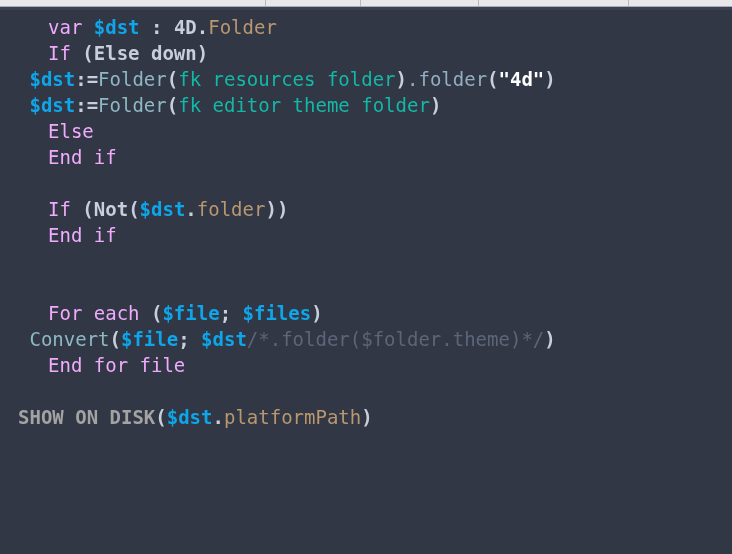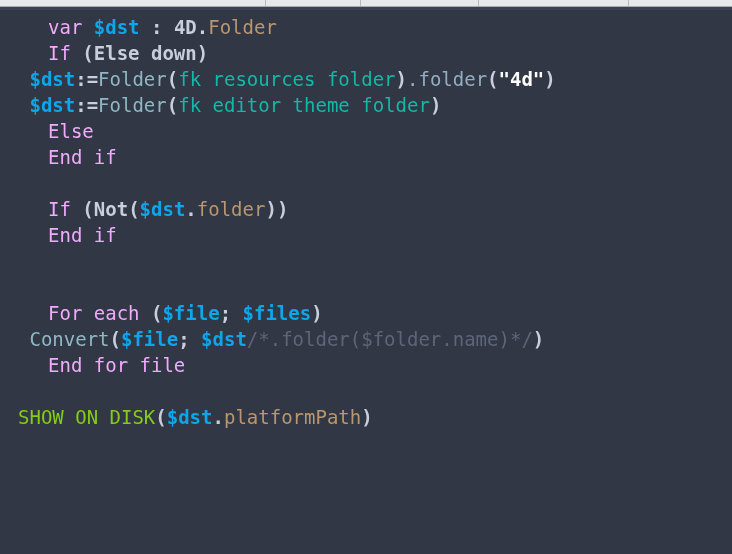--- a/index.html
+++ b/index.html
@@ -57,21 +57,21 @@
     font-size: 19px;
     white-space: pre;
     letter-spacing: 0px;
   }
   .line.blank { }
 
   
   .kw    { color: #f0abfc; margin-left: 30px; }            
   .var   { color: #0ea5e9; font-weight: bold; }  
   .cmd   { color: #8fb8c4; }            
-  .cmdb  { color: #84cc16; font-weight: normal; }  
+  .cmdb  { color: #a3a3a3; font-weight: bold; }  
   .punc  { color: #c8cedb; font-weight: bold; }  
   .const { color: #14b8a6; }            
   .prop  { color: #b99770; }            
   .meth  { color: #93aec0; }            
   .str   { color: #ffffff; font-weight: bold; }  
   .num   { color: #ffffff; font-weight: bold; }  
   .cmt   { color: #5d6678; }            
   .op    { color: #c0c7d4; font-weight: bold; }
 </style>
 </head>
@@ -109,21 +109,21 @@
     <div class="line"><span class="kw">End if</span></div>
 
     <div class="line blank">&nbsp;</div>
 
 
     <div class="line blank">&nbsp;</div>
 
 
     <div class="line"><span class="kw">For each</span><span> </span><span class="punc">(</span><span class="var">$file</span><span class="punc">; </span><span class="var">$files</span><span class="punc">)</span></div>
 
-    <div class="line"><span>&nbsp;</span><span class="cmd">Convert</span><span class="punc">(</span><span class="var">$file</span><span class="punc">; </span><span class="var">$dst</span><span class="cmt">/*.folder($folder.name)*/</span><span class="punc">)</span></div>
+    <div class="line"><span>&nbsp;</span><span class="cmd">Convert</span><span class="punc">(</span><span class="var">$file</span><span class="punc">; </span><span class="var">$dst</span><span class="cmt">/*.folder($folder.theme)*/</span><span class="punc">)</span></div>
 
     <div class="line"><span class="kw">End for file</span></div>
 
     <div class="line blank">&nbsp;</div>
 
     <div class="line"><span class="cmdb">SHOW ON DISK</span><span class="punc">(</span><span class="var">$dst</span><span class="punc">.</span><span class="prop">platformPath</span><span class="punc">)</span></div>
 
   </div>
 </div>
 

